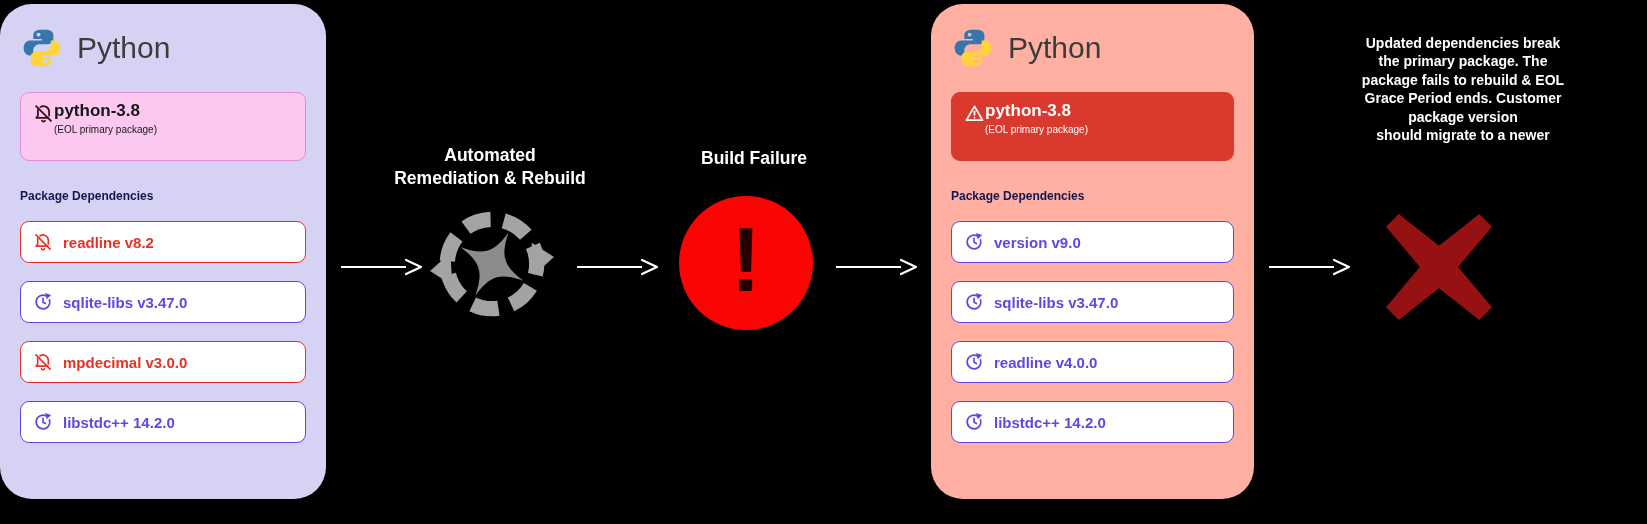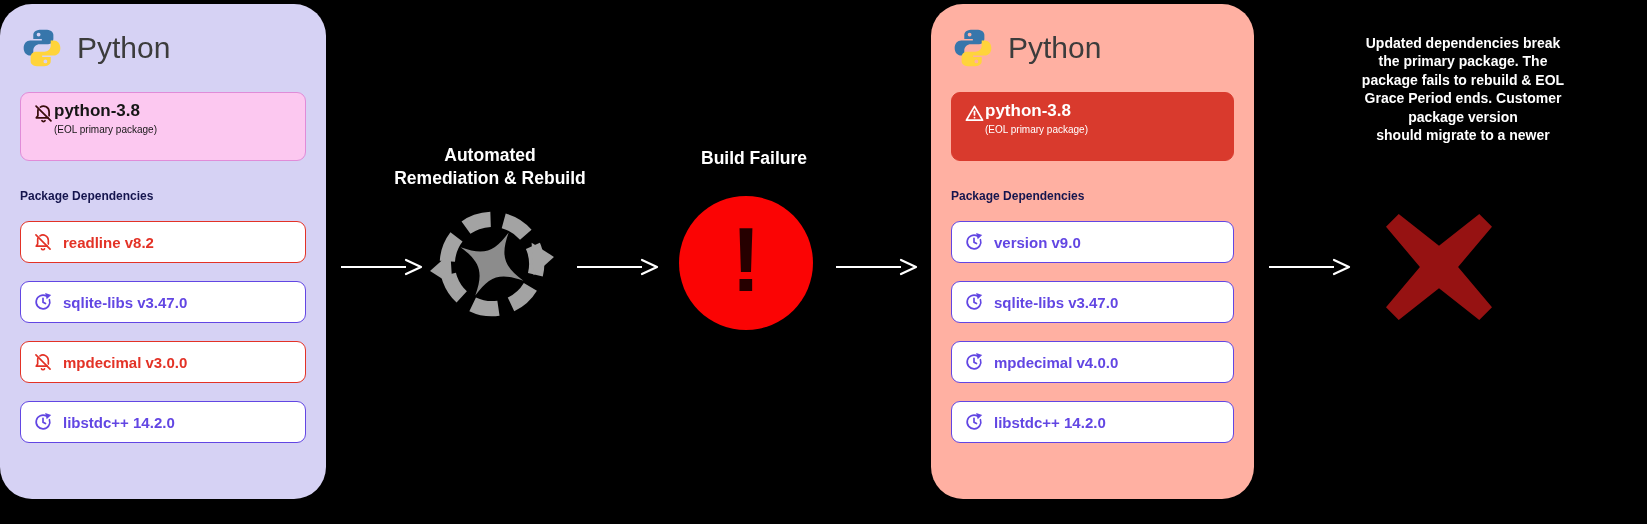--- a/index.html
+++ b/index.html
@@ -195,21 +195,21 @@
     <div class="dep-row updated">
       <svg class="icon">
           <use href="#sym-clock-refresh"></use>
         </svg>
       <span>sqlite-libs v3.47.0</span>
     </div>
     <div class="dep-row updated">
       <svg class="icon">
           <use href="#sym-clock-refresh"></use>
         </svg>
-      <span>mpdecimal v4.0.0</span>
+      <span>readline v4.0.0</span>
     </div>
     <div class="dep-row updated">
       <svg class="icon">
           <use href="#sym-clock-refresh"></use>
         </svg>
       <span>libstdc++ 14.2.0</span>
     </div>
   </div>
 
   <div class="outcome-text">

